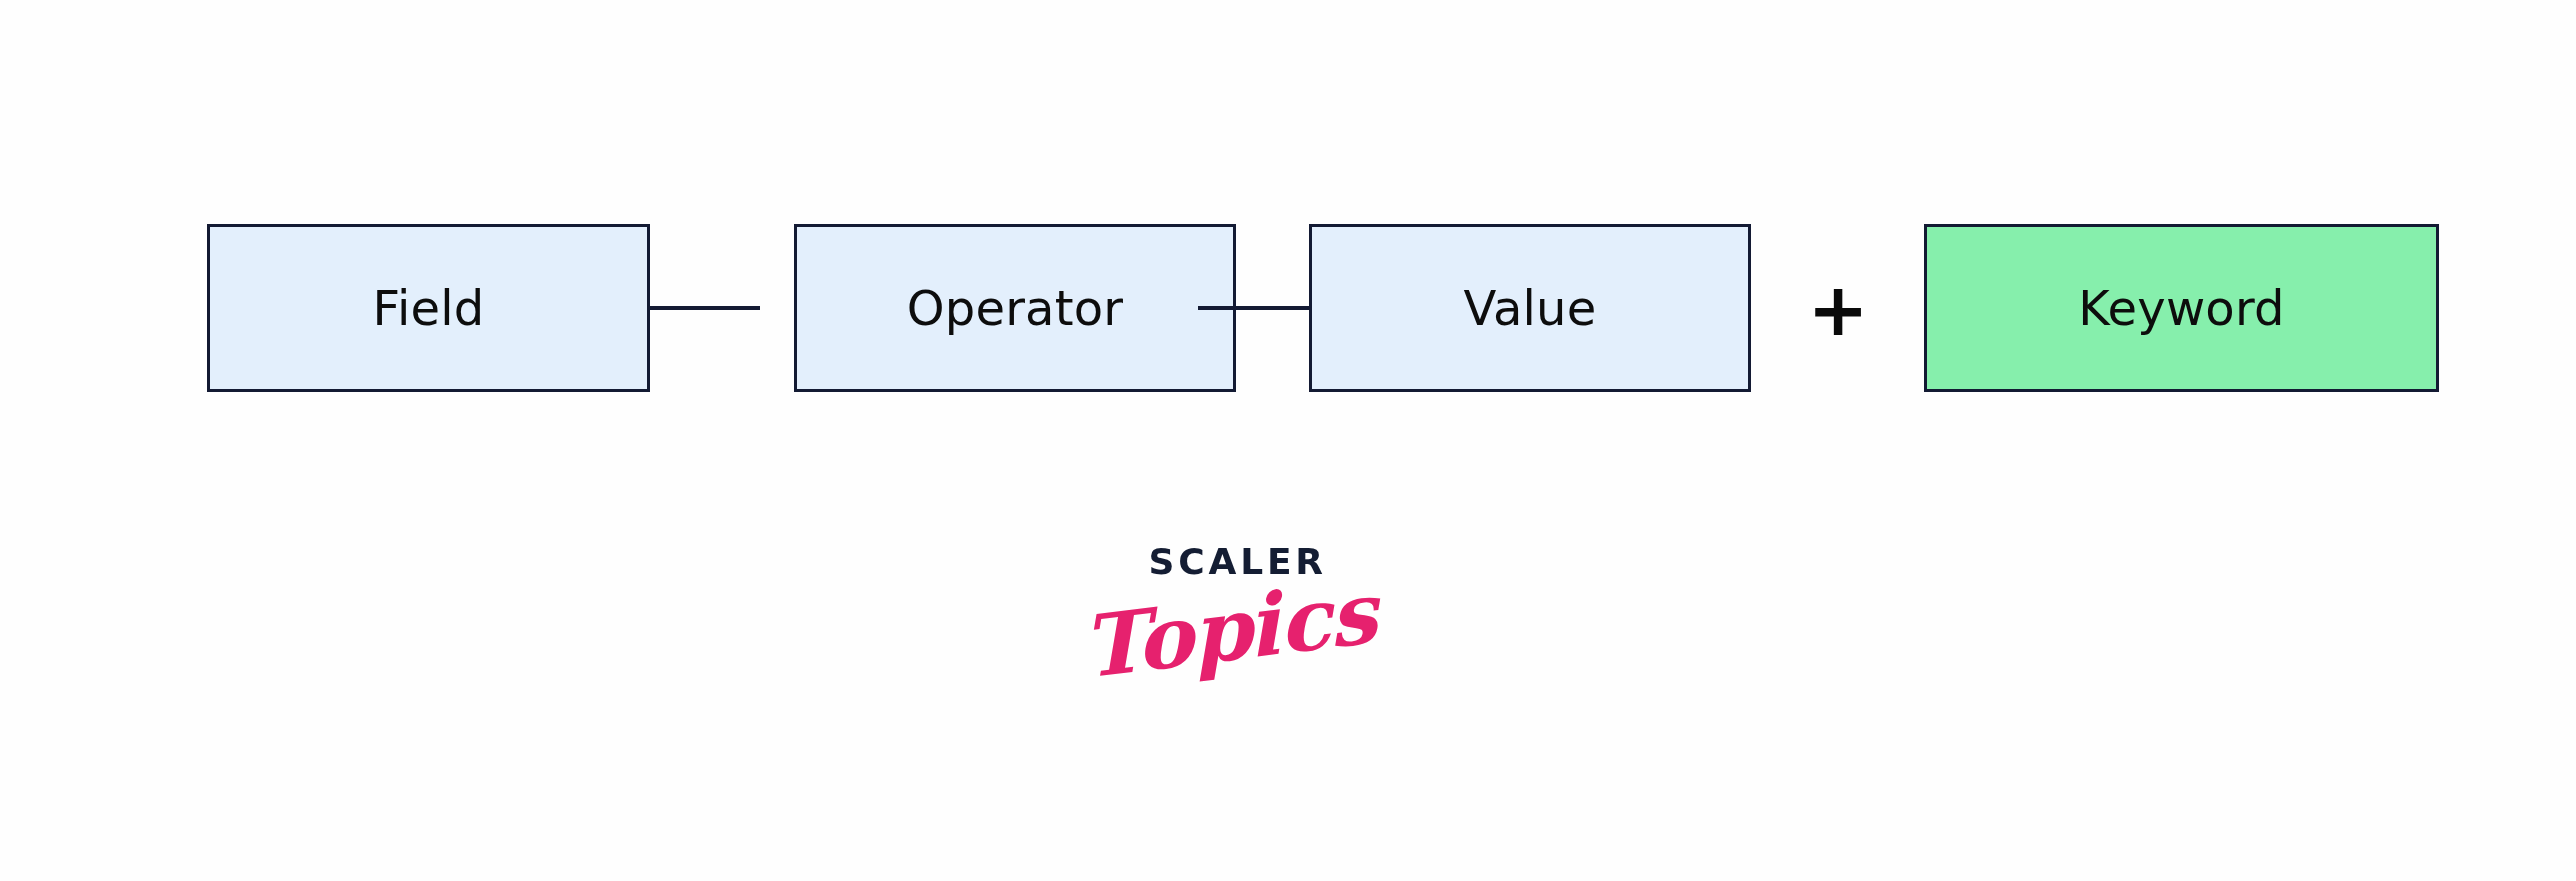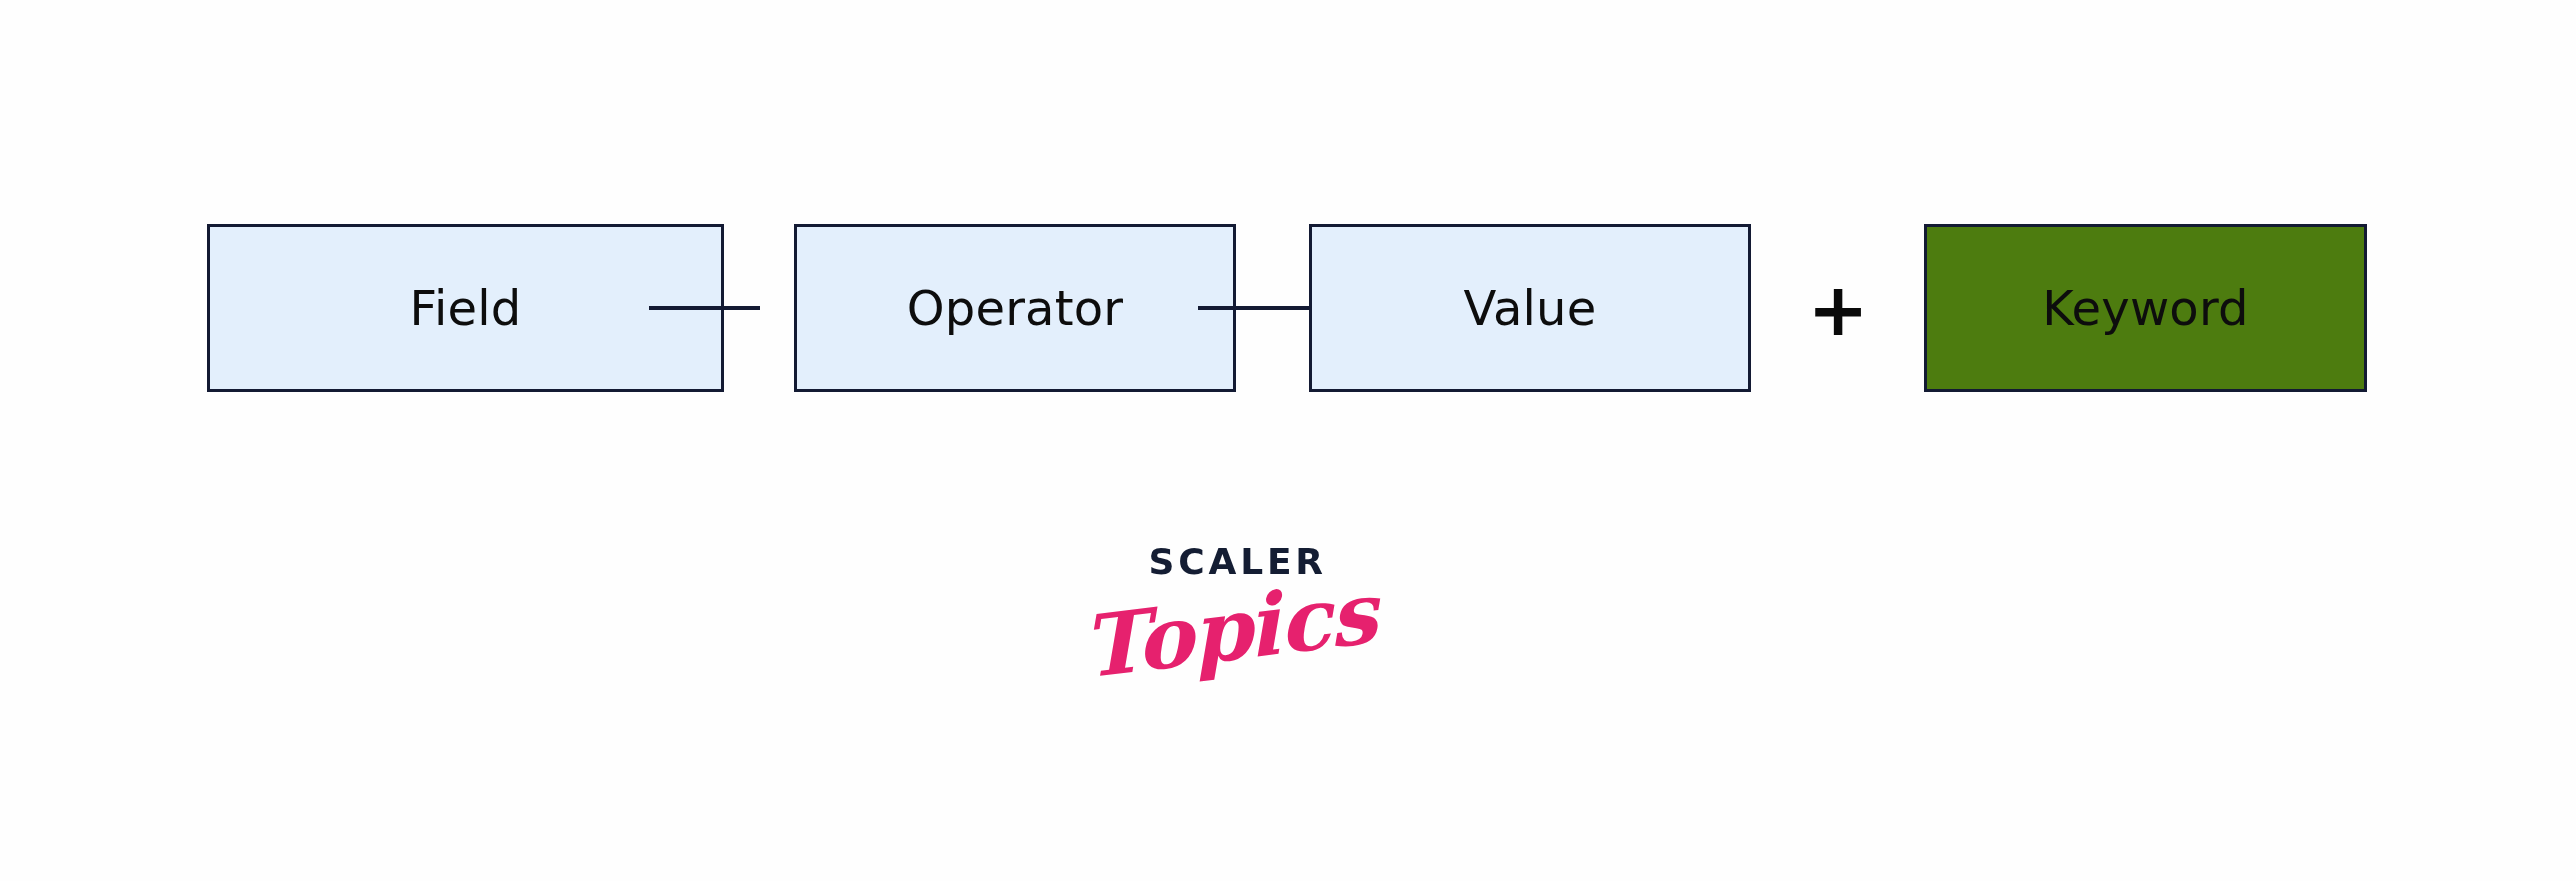--- a/index.html
+++ b/index.html
@@ -35,24 +35,24 @@
   }
   .node .node-label {
     font-size: 48px;
     line-height: 1;
     color: #0d0d0d;
     font-weight: 400;
     letter-spacing: 0.2px;
     white-space: nowrap;
   }
 
-  .node--field    { left: 207px;  width: 517px; background: #e3effc; }
+  .node--field    { left: 207px;  width: 443px; background: #e3effc; }
   .node--operator { left: 758px; width: 442px; background: #e3effc; margin-left: 36px; }
   .node--value    { left: 1309px; width: 442px; background: #e3effc; }
-  .node--keyword  { left: 1924px; width: 443px; background: #4d7c0f; }
+  .node--keyword  { left: 1924px; width: 515px; background: #86efac; }
 
   
   .connector {
     position: absolute;
     top: 306px;
     height: 3.8px;
     background: #131a33;
   }
   .connector--a { left: 649px;  width: 111px; }
   .connector--b { left: 1198px; width: 113px; }

